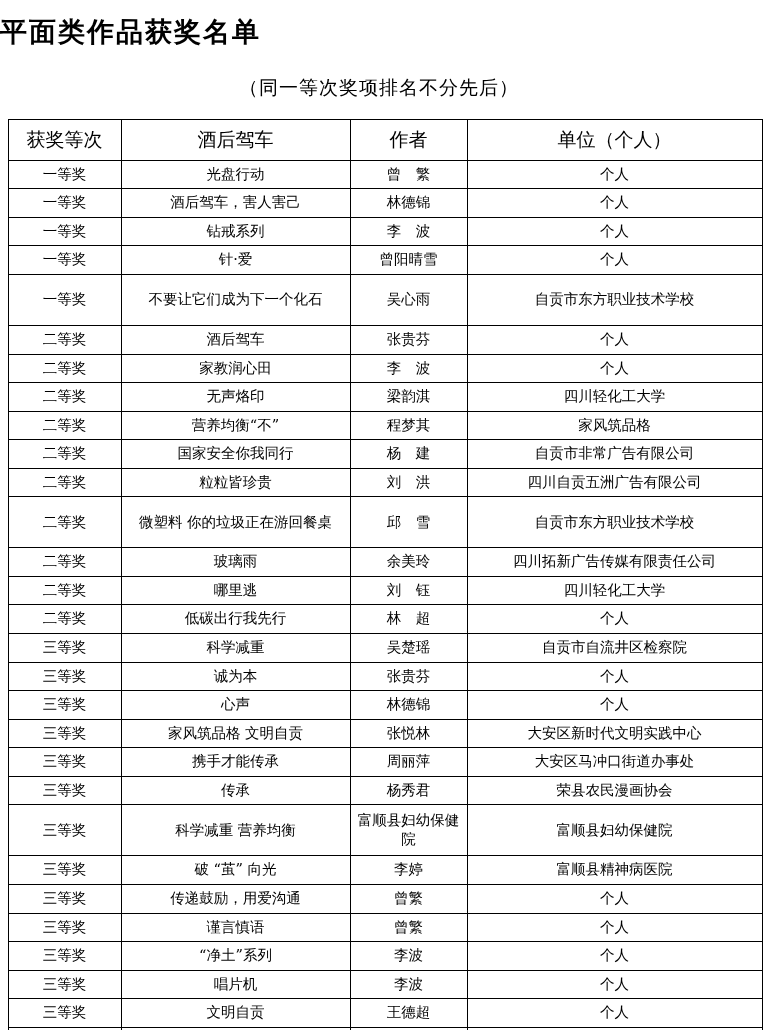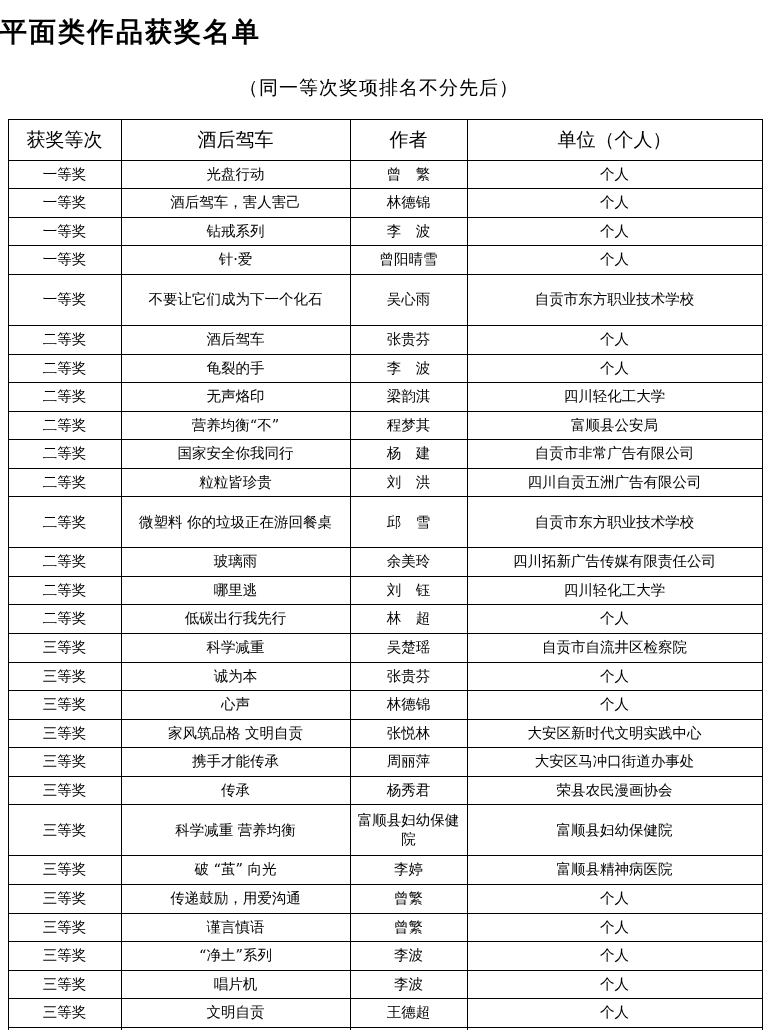--- a/index.html
+++ b/index.html
@@ -117,35 +117,35 @@
           <td>自贡市东方职业技术学校</td>
         </tr>
         <tr>
           <td>二等奖</td>
           <td>酒后驾车</td>
           <td>张贵芬</td>
           <td>个人</td>
         </tr>
         <tr>
           <td>二等奖</td>
-          <td>龟裂的手</td>
+          <td>家教润心田</td>
           <td>李　波</td>
           <td>个人</td>
         </tr>
         <tr>
           <td>二等奖</td>
           <td>无声烙印</td>
           <td>梁韵淇</td>
           <td>四川轻化工大学</td>
         </tr>
         <tr>
           <td>二等奖</td>
           <td>营养均衡“不”</td>
           <td>程梦其</td>
-          <td>富顺县公安局</td>
+          <td>家风筑品格</td>
         </tr>
         <tr>
           <td>二等奖</td>
           <td>国家安全你我同行</td>
           <td>杨　建</td>
           <td>自贡市非常广告有限公司</td>
         </tr>
         <tr>
           <td>二等奖</td>
           <td>粒粒皆珍贵</td>

